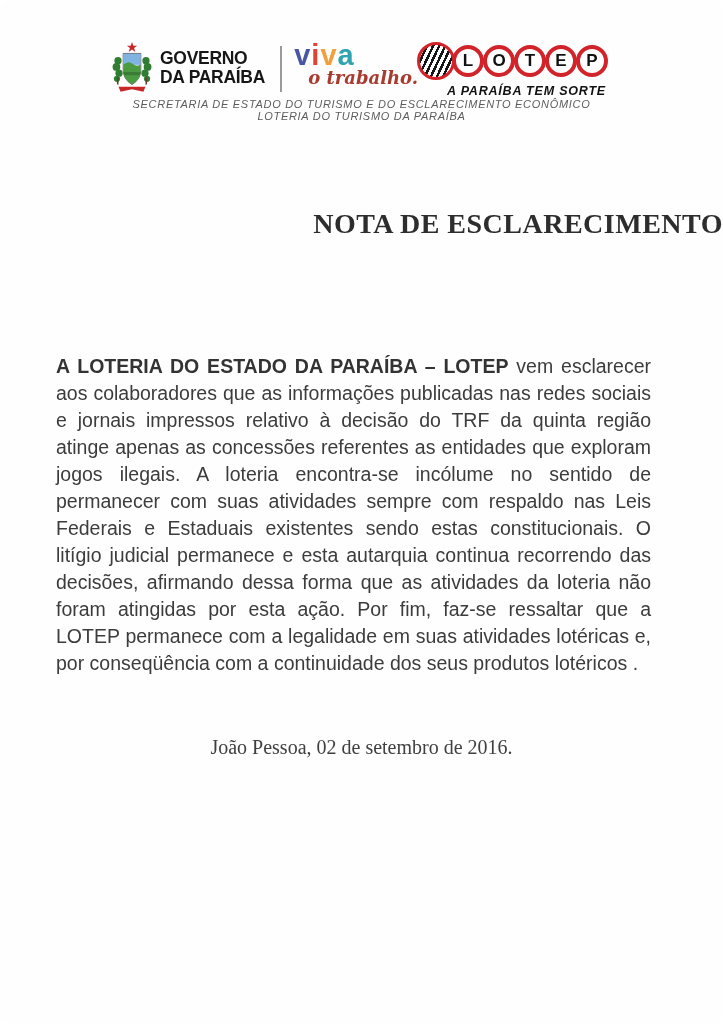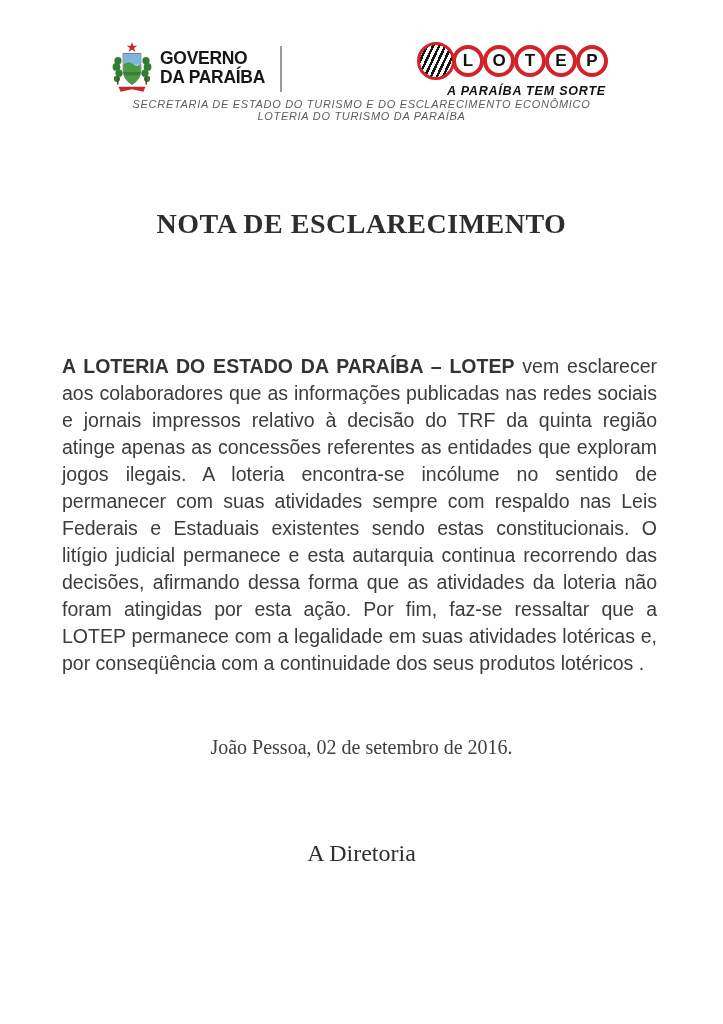--- a/index.html
+++ b/index.html
@@ -67,26 +67,26 @@
   .secretaria {
     position:absolute; top:99px; left:0; width:100%;
     text-align:center; color:#5c5c5c; font-style:italic;
     font-size:11px; letter-spacing:0.7px; line-height:11.5px;
   }
   .secretaria .line { display:block; }
 
   
   .doc-title {
     position:absolute; top:208px; left:0; width:100%;
-    text-align:center;
+    text-align:right;
     font-family:"Liberation Serif", serif; font-weight:bold;
     font-size:28px; color:#2d2d2d; letter-spacing:0.5px;
   }
   .doc-body {
-    position:absolute; top:333px; left:62px; width:595px;
+    position:absolute; top:333px; left:56px; width:595px;
     font-size:19.5px; line-height:27px; text-align:justify;
     color:#3c3c3c;
   }
   .doc-body .lead { font-weight:bold; color:#333333; }
   .doc-date {
     position:absolute; top:736px; left:0; width:100%;
     text-align:center; font-family:"Liberation Serif", serif;
     font-size:20px; color:#404040;
   }
   .doc-signature {
@@ -135,20 +135,24 @@
       <path d="M12 88 L64 88 L60 98 L38 93 L16 98 Z" fill="#c62828"></path>
     </svg>
 
     <div class="governo">
       <div>GOVERNO</div>
       <div>DA PARAÍBA</div>
     </div>
 
     <div class="divider"></div>
 
+    <div class="viva-block">
+      <div class="viva-word"><span class="viva-l1">v</span><span class="viva-l2">i</span><span class="viva-l3">v</span><span class="viva-l4">a</span></div>
+      <p class="viva-tag">o trabalho.</p>
+    </div>
   </div>
 
   <div class="lotep-group">
     <div class="lotep-row">
       <div class="lotep-globe"></div>
       <div class="lotep-circle">L</div>
       <div class="lotep-circle">O</div>
       <div class="lotep-circle">T</div>
       <div class="lotep-circle">E</div>
       <div class="lotep-circle">P</div>
@@ -160,15 +164,14 @@
     <span class="line">SECRETARIA DE ESTADO DO TURISMO E DO ESCLARECIMENTO ECONÔMICO</span>
     <span class="line">LOTERIA DO TURISMO DA PARAÍBA</span>
   </div>
 
   <div class="doc-title">NOTA DE ESCLARECIMENTO</div>
 
   <p class="doc-body"><span class="lead">A LOTERIA DO ESTADO DA PARAÍBA – LOTEP</span><span> vem esclarecer aos colaboradores que as informações publicadas nas redes sociais e jornais impressos relativo à decisão do TRF da quinta região atinge apenas as concessões referentes as entidades que exploram jogos ilegais. A loteria encontra-se incólume no sentido de permanecer com suas atividades sempre com respaldo nas Leis Federais e Estaduais existentes sendo estas constitucionais.  O litígio judicial permanece e esta autarquia continua recorrendo das decisões, afirmando dessa forma que as atividades da loteria não foram atingidas por esta ação. Por fim, faz-se ressaltar que a LOTEP permanece com a legalidade em suas atividades lotéricas e, por conseqüência com a continuidade dos seus produtos lotéricos .</span></p>
 
   <div class="doc-date">João Pessoa, 02 de setembro de 2016.</div>
 
-  <div class="doc-signature">A Diretoria</div>
 
 </div>
 
 </body></html>

